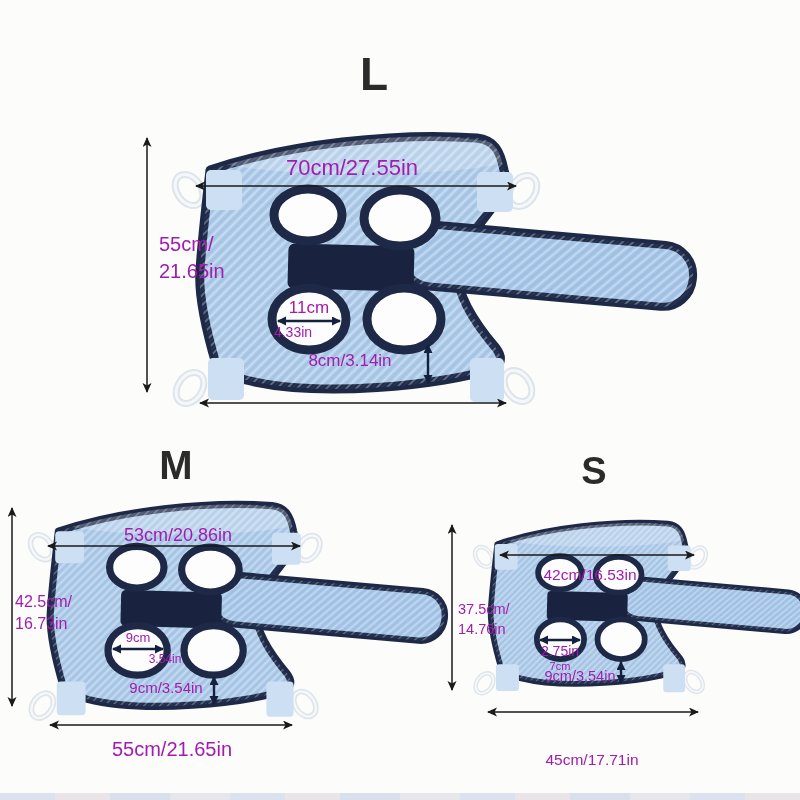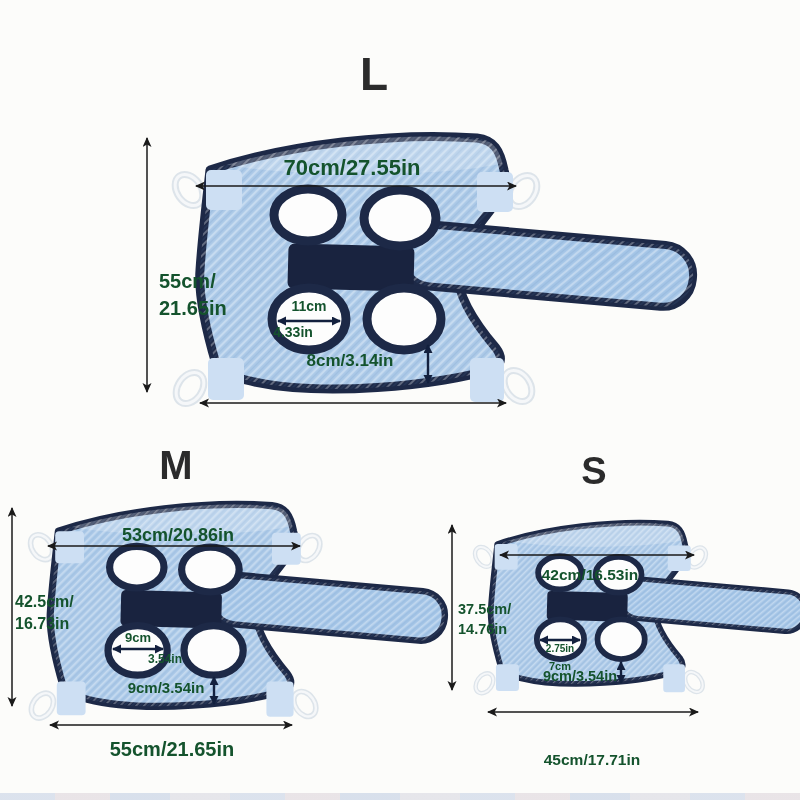--- a/index.html
+++ b/index.html
@@ -4,21 +4,21 @@
 <style>
   html,body{margin:0;padding:0;background:#e9e9e9;}
   .stage{
     position:relative;width:800px;height:800px;margin:0 auto;
     background:#fcfcfa;overflow:hidden;
     font-family:"Liberation Sans","DejaVu Sans",sans-serif;
   }
   .harness{position:absolute;}
   .overlay{position:absolute;left:0;top:0;pointer-events:none;}
   .lbl{
-    position:absolute;font-weight:bold;color:#14532d;
+    position:absolute;font-weight:normal;color:#a21caf;
     white-space:nowrap;line-height:1.15;
   }
   .ctr{transform:translateX(-50%);}
   .size-title{color:#2b2b2b;font-weight:bold;}
   .twoline div{display:block;}
   .bottom-band{
     position:absolute;left:0;bottom:0;width:100%;height:7px;
     background:repeating-linear-gradient(90deg,
       #d6deeb 0px,#d6deeb 55px,#e6e0e4 55px,#e6e0e4 110px,
       #d2dbe9 110px,#d2dbe9 170px,#e2e2e8 170px,#e2e2e8 230px);
@@ -117,25 +117,25 @@
       <line x1="428" y1="345" x2="428" y2="383" marker-start="url(#ah-bold)" marker-end="url(#ah-bold)"></line>
       <line x1="113" y1="649" x2="163" y2="649" marker-start="url(#ah-bold)" marker-end="url(#ah-bold)"></line>
       <line x1="214" y1="677" x2="214" y2="704" marker-start="url(#ah-bold)" marker-end="url(#ah-bold)"></line>
       <line x1="540" y1="640" x2="580" y2="640" marker-start="url(#ah-bold)" marker-end="url(#ah-bold)"></line>
       <line x1="621" y1="662" x2="621" y2="683" marker-start="url(#ah-bold)" marker-end="url(#ah-bold)"></line>
     </g>
   </svg>
 
   <div class="lbl ctr size-title" style="left:374px;top:48px;font-size:46px;">L</div>
   <div class="lbl ctr" style="left:352px;top:155px;font-size:22px;">70cm/27.55in</div>
-  <div class="lbl twoline" style="left:159px;top:231px;font-size:20px;line-height:1.35;margin-top:37px;">
+  <div class="lbl twoline" style="left:159px;top:231px;font-size:20px;line-height:1.35;">
     <div>55cm/</div>
     <div>21.65in</div>
   </div>
-  <div class="lbl ctr" style="left:309px;top:298px;font-size:14px;">11cm</div>
+  <div class="lbl ctr" style="left:309px;top:298px;font-size:17px;">11cm</div>
   <div class="lbl ctr" style="left:293px;top:324px;font-size:14px;">4.33in</div>
   <div class="lbl ctr" style="left:350px;top:351px;font-size:17px;">8cm/3.14in</div>
 
   <div class="lbl ctr size-title" style="left:176px;top:442px;font-size:40px;">M</div>
   <div class="lbl ctr" style="left:178px;top:525px;font-size:18px;">53cm/20.86in</div>
   <div class="lbl twoline" style="left:15px;top:591px;font-size:16px;line-height:1.35;">
     <div>42.5cm/</div>
     <div>16.73in</div>
   </div>
   <div class="lbl ctr" style="left:138px;top:631px;font-size:13px;">9cm</div>
@@ -143,18 +143,18 @@
   <div class="lbl ctr" style="left:166px;top:679px;font-size:15px;">9cm/3.54in</div>
   <div class="lbl ctr" style="left:172px;top:738px;font-size:20px;">55cm/21.65in</div>
 
   <div class="lbl ctr size-title" style="left:594px;top:450px;font-size:38px;">S</div>
   <div class="lbl ctr" style="left:590px;top:534px;font-size:15.5px;margin-top:32px;">42cm/16.53in</div>
   <div class="lbl twoline" style="left:458px;top:600px;font-size:14.5px;line-height:1.35;">
     <div>37.5cm/</div>
     <div>14.76in</div>
   </div>
   <div class="lbl ctr" style="left:560px;top:660px;font-size:11px;">7cm</div>
-  <div class="lbl ctr" style="left:560px;top:643px;font-size:10px;">2.75in</div>
+  <div class="lbl ctr" style="left:560px;top:643px;font-size:14px;">2.75in</div>
   <div class="lbl ctr" style="left:580px;top:668px;font-size:14.5px;">9cm/3.54in</div>
   <div class="lbl ctr" style="left:592px;top:704px;font-size:15.5px;margin-top:47px;">45cm/17.71in</div>
 
   <div class="bottom-band"></div>
 </div>
 
 </body></html>

